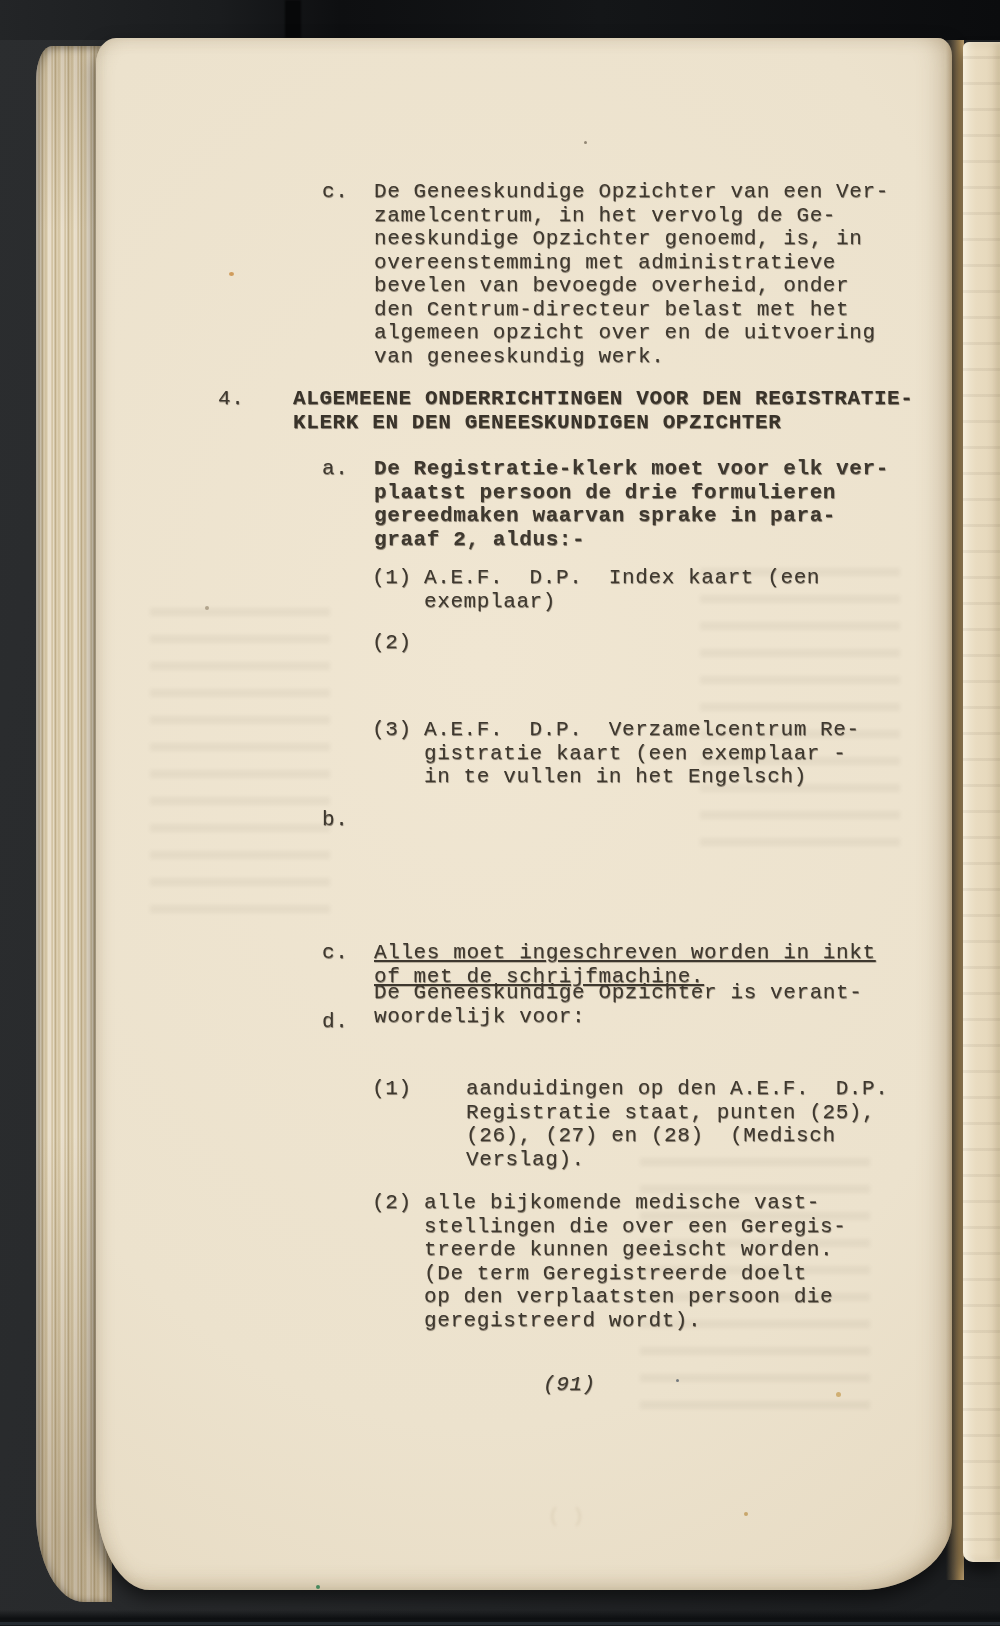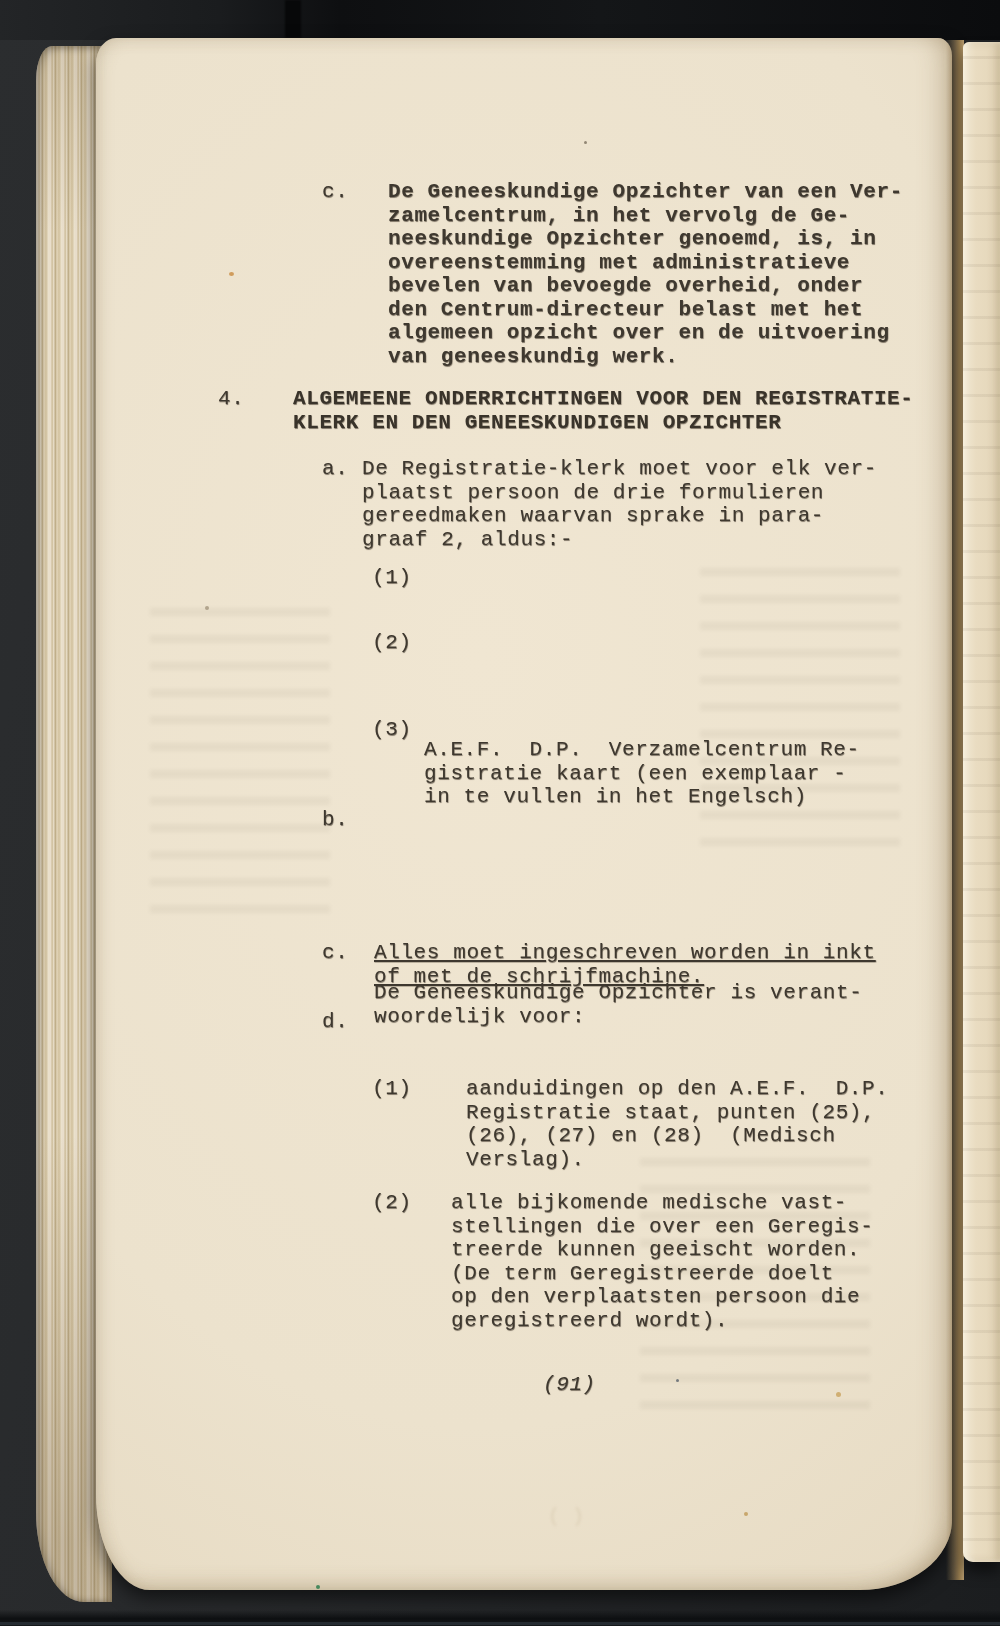--- a/index.html
+++ b/index.html
@@ -63,31 +63,31 @@
 
   
   .tw{
     position:absolute;white-space:pre;
     font-size:21px;line-height:23.5px;letter-spacing:0.6px;
     color:#3e382f;text-shadow:0.5px 0.5px 0.7px rgba(62,52,40,.6);
   }
   .tw.heading{font-weight:700;color:#39332a;
     text-decoration-thickness:2.5px;text-underline-offset:4px;}
   
-  .m-c1{left:322px;top:180px;}   .t-c1{left:388px;top:180px;font-weight:bold;}
+  .m-c1{left:322px;top:180px;}   .t-c1{left:374px;top:180px;}
   .m-s4{left:218px;top:387px;}   .t-s4{left:293px;top:387px;}
-  .m-a {left:322px;top:457px;}   .t-a {left:362px;top:457px;}
+  .m-a {left:322px;top:457px;}   .t-a {left:374px;top:457px;font-weight:bold;}
   .m-a1{left:372px;top:566px;}   .t-a1{left:424px;top:566px;}
   .m-a2{left:372px;top:631px;}   .t-a2{left:424px;top:631px;}
-  .m-a3{left:372px;top:718px;}   .t-a3{left:424px;top:718px;margin-top:20px;}
+  .m-a3{left:372px;top:718px;}   .t-a3{left:424px;top:718px;}
   .m-b {left:322px;top:808px;}   .t-b {left:374px;top:808px;}
   .m-c2{left:322px;top:941px;}   .t-c2{left:374px;top:941px;text-decoration:underline;}
   .m-d {left:322px;top:1010px;}  .t-d {left:374px;top:981px;}
   .m-d1{left:372px;top:1077px;}  .t-d1{left:424px;top:1077px;margin-left:42px;}
-  .m-d2{left:372px;top:1191px;}  .t-d2{left:424px;top:1191px;margin-left:27px;}
+  .m-d2{left:372px;top:1191px;}  .t-d2{left:424px;top:1191px;}
   .t-pn{left:543px;top:1373px;font-style:italic;}
 
   
   .speck{position:absolute;border-radius:50%;}
   .sp1{left:229px;top:272px;width:5px;height:4px;background:#c8893f;opacity:.8;}
   .sp2{left:584px;top:141px;width:3px;height:3px;background:#6b5f4d;opacity:.7;}
   .sp3{left:205px;top:606px;width:4px;height:4px;background:#7a6a50;opacity:.5;}
   .sp4{left:836px;top:1392px;width:5px;height:5px;background:#c49a4e;opacity:.7;}
   .sp5{left:744px;top:1512px;width:4px;height:4px;background:#b98f45;opacity:.7;}
   .sp6{left:316px;top:1585px;width:4px;height:4px;background:#2e7d4f;opacity:.85;}
@@ -126,20 +126,22 @@
   <div class="tw heading t-s4">ALGEMEENE ONDERRICHTINGEN VOOR DEN REGISTRATIE-
 KLERK EN DEN GENEESKUNDIGEN OPZICHTER</div>
 
   <div class="tw m-a">a.</div>
   <div class="tw t-a">De Registratie-klerk moet voor elk ver-
 plaatst persoon de drie formulieren
 gereedmaken waarvan sprake in para-
 graaf 2, aldus:-</div>
 
   <div class="tw m-a1">(1)</div>
+  <div class="tw t-a1">A.E.F.  D.P.  Index kaart (een
+exemplaar)</div>
 
   <div class="tw m-a2">(2)</div>
 
   <div class="tw m-a3">(3)</div>
   <div class="tw t-a3">A.E.F.  D.P.  Verzamelcentrum Re-
 gistratie kaart (een exemplaar -
 in te vullen in het Engelsch)</div>
 
   <div class="tw m-b">b.</div>
 

